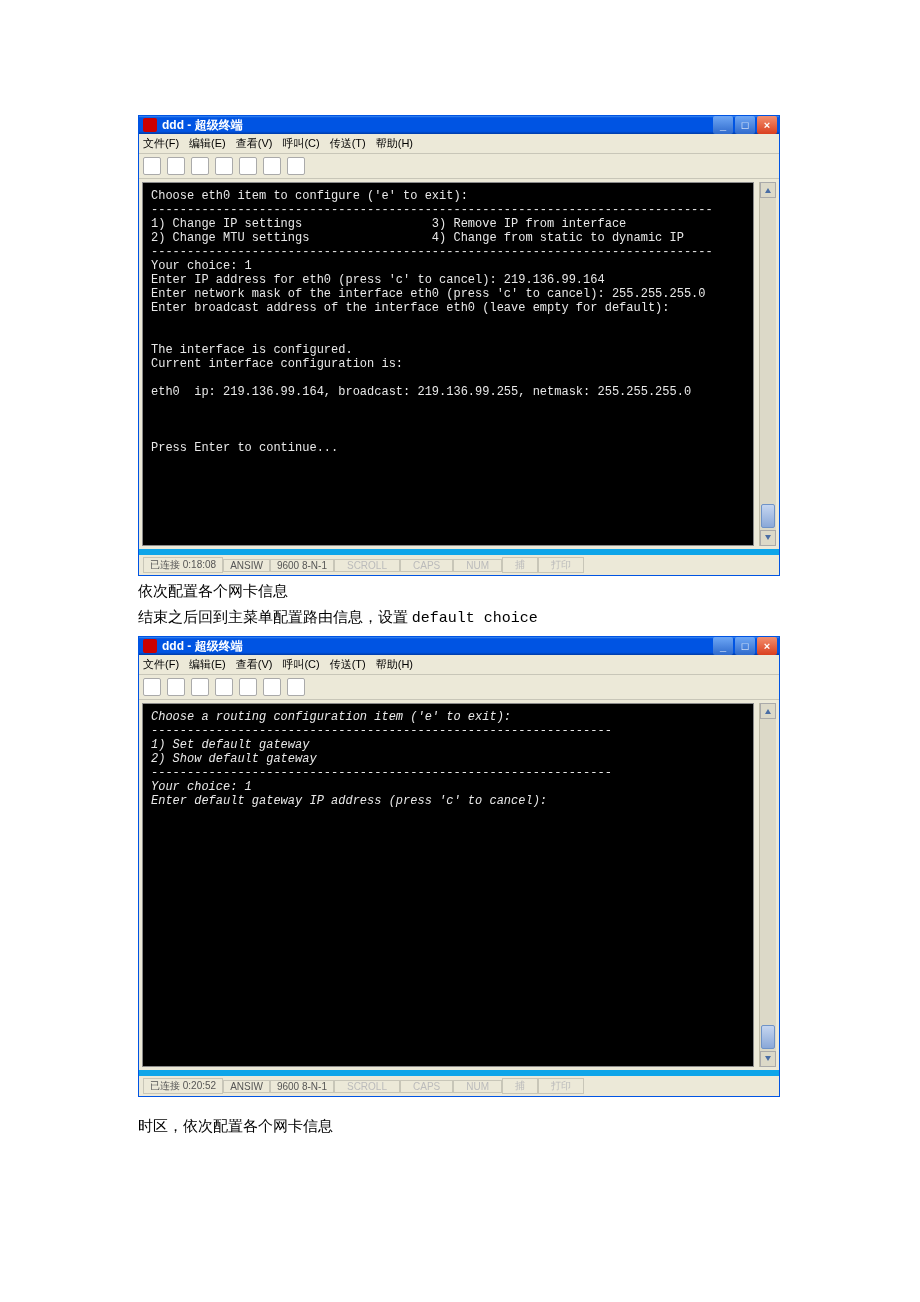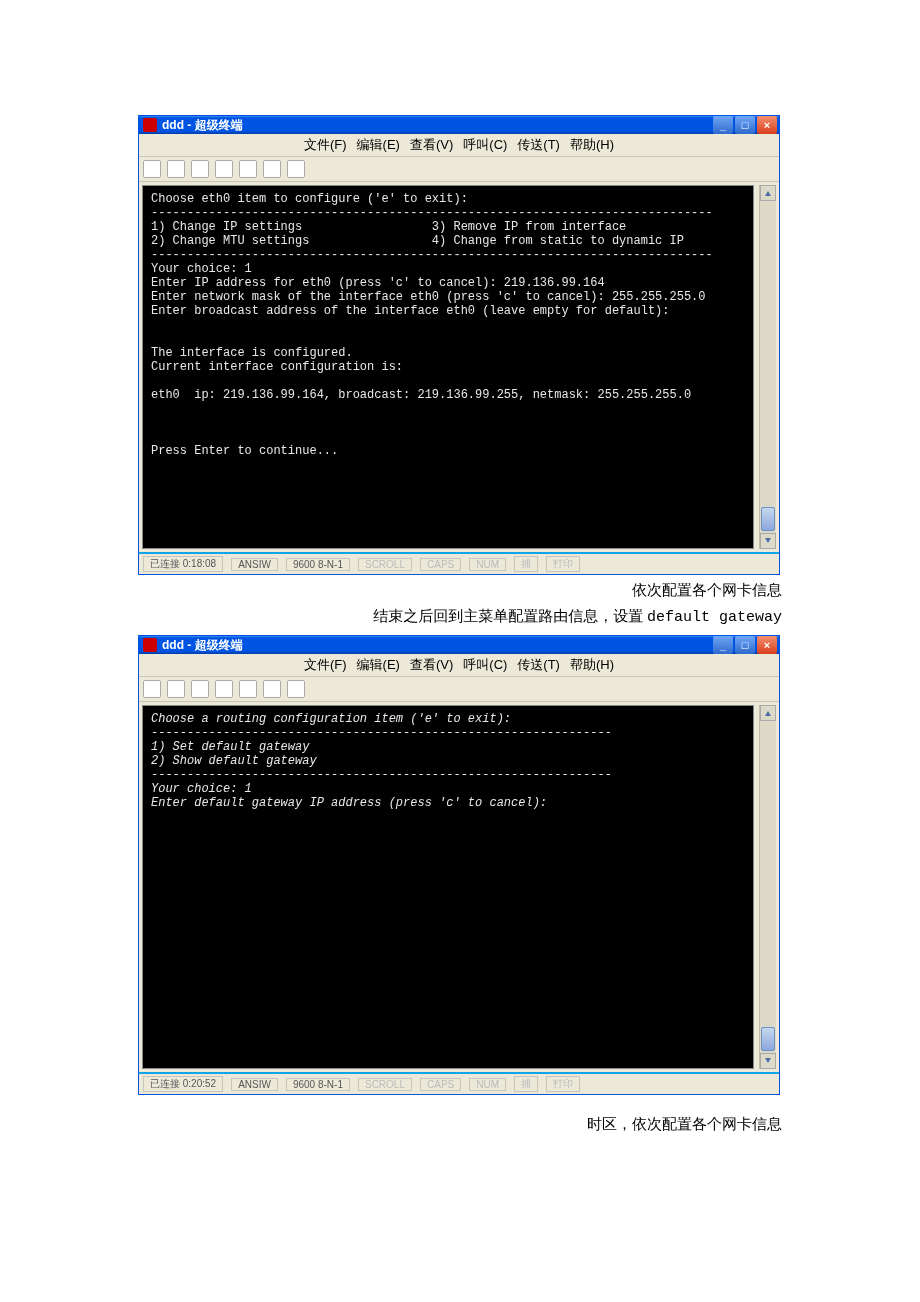--- a/index.html
+++ b/index.html
@@ -36,24 +36,23 @@
   .titlebar .spacer{flex:1;}
   .winbtns{display:flex;gap:2px;padding-right:2px;}
   .winbtn{
     width:20px;height:18px;border-radius:2px;display:flex;align-items:center;justify-content:center;
     font-family:Tahoma,sans-serif;font-size:11px;font-weight:bold;color:#fff;
   }
   .winbtn.min{background:linear-gradient(#6ea7f5,#2f6acc);}
   .winbtn.max{background:linear-gradient(#6ea7f5,#2f6acc);}
   .winbtn.close{background:linear-gradient(#f38f6e,#d93f1f);}
   .menubar{
-    background:#ece9d8;font-size:13px;padding:2px 4px;display:flex;gap:10px;
+    background:#ece9d8;font-size:11px;padding:2px 4px;display:flex;gap:10px;
     font-family:"SimSun",Tahoma,sans-serif;color:#000;
     border-bottom:1px solid #c8c6b8;
-    justify-content:center;
   }
   .menubar span{cursor:default;}
   .toolbar{
     background:#ece9d8;padding:3px 4px;display:flex;gap:6px;align-items:center;
     border-bottom:1px solid #c8c6b8;
   }
   .tbicon{
     width:16px;height:16px;display:inline-block;border:1px solid #aaa;border-radius:2px;
     background:#fff;
   }
@@ -75,30 +74,29 @@
     white-space:pre;
     padding:6px 6px 6px 8px;
     margin-right:22px;
     min-height:350px;
     overflow:hidden;
     border:1px solid #8a8a8a;
   }
   .term1{min-height:350px;}
   .term2{min-height:350px;font-style:italic;}
   .statusbar{
-    background:#ece9d8;border-top:2px solid #0ea5e9;
+    background:#ece9d8;border-top:6px solid #0ea5e9;
     font-size:10px;font-family:Tahoma,"SimSun",sans-serif;color:#555;
-    display:flex;align-items:center;padding:2px 4px;gap:8px;
+    display:flex;align-items:center;padding:2px 4px;
   }
   .statusbar .cell{padding:0 6px;border:1px solid #c8c6b8;background:#ece9d8;}
-  .statusbar .cellg{padding:0 6px;border:1px solid #c8c6b8;background:#ece9d8;color:#bbb;}
+  .statusbar .cellg{padding:0 12px;border:1px solid #c8c6b8;background:#ece9d8;color:#bbb;}
   .doc-text{
     font-family:"SimSun","宋体",serif;font-size:15px;line-height:22px;color:#000;
     margin:4px 0;
-    text-align:right;
   }
   .doc-text .mono{font-family:"Courier New",monospace;}
 </style>
 </head>
 <body>
 
 <div class="page">
 
   <div class="win">
     <div class="titlebar">
@@ -166,21 +164,21 @@
       <span class="cellg">SCROLL</span>
       <span class="cellg">CAPS</span>
       <span class="cellg">NUM</span>
       <span class="cellg">捕</span>
       <span class="cellg">打印</span>
     </div>
   </div>
 
   <div class="doc-text">依次配置各个网卡信息</div>
   <div class="doc-text">
-    <span>结束之后回到主菜单配置路由信息，设置 </span><span class="mono">default gateway</span>
+    <span>结束之后回到主菜单配置路由信息，设置 </span><span class="mono">default choice</span>
   </div>
 
   <div class="win" style="margin-top:6px;">
     <div class="titlebar">
       <span class="winicon"></span>
       <span>ddd - 超级终端</span>
       <span class="spacer"></span>
       <div class="winbtns">
         <div class="winbtn min">_</div>
         <div class="winbtn max">□</div>

